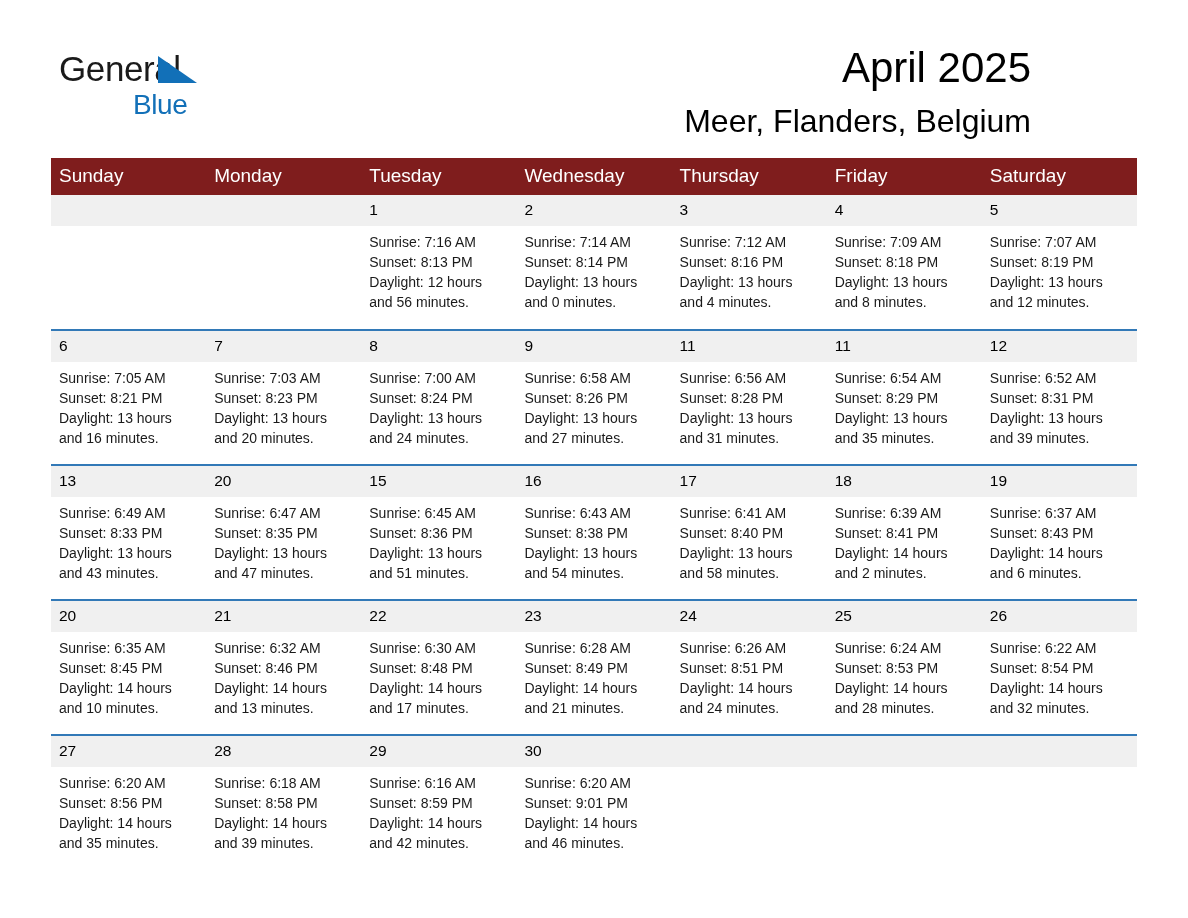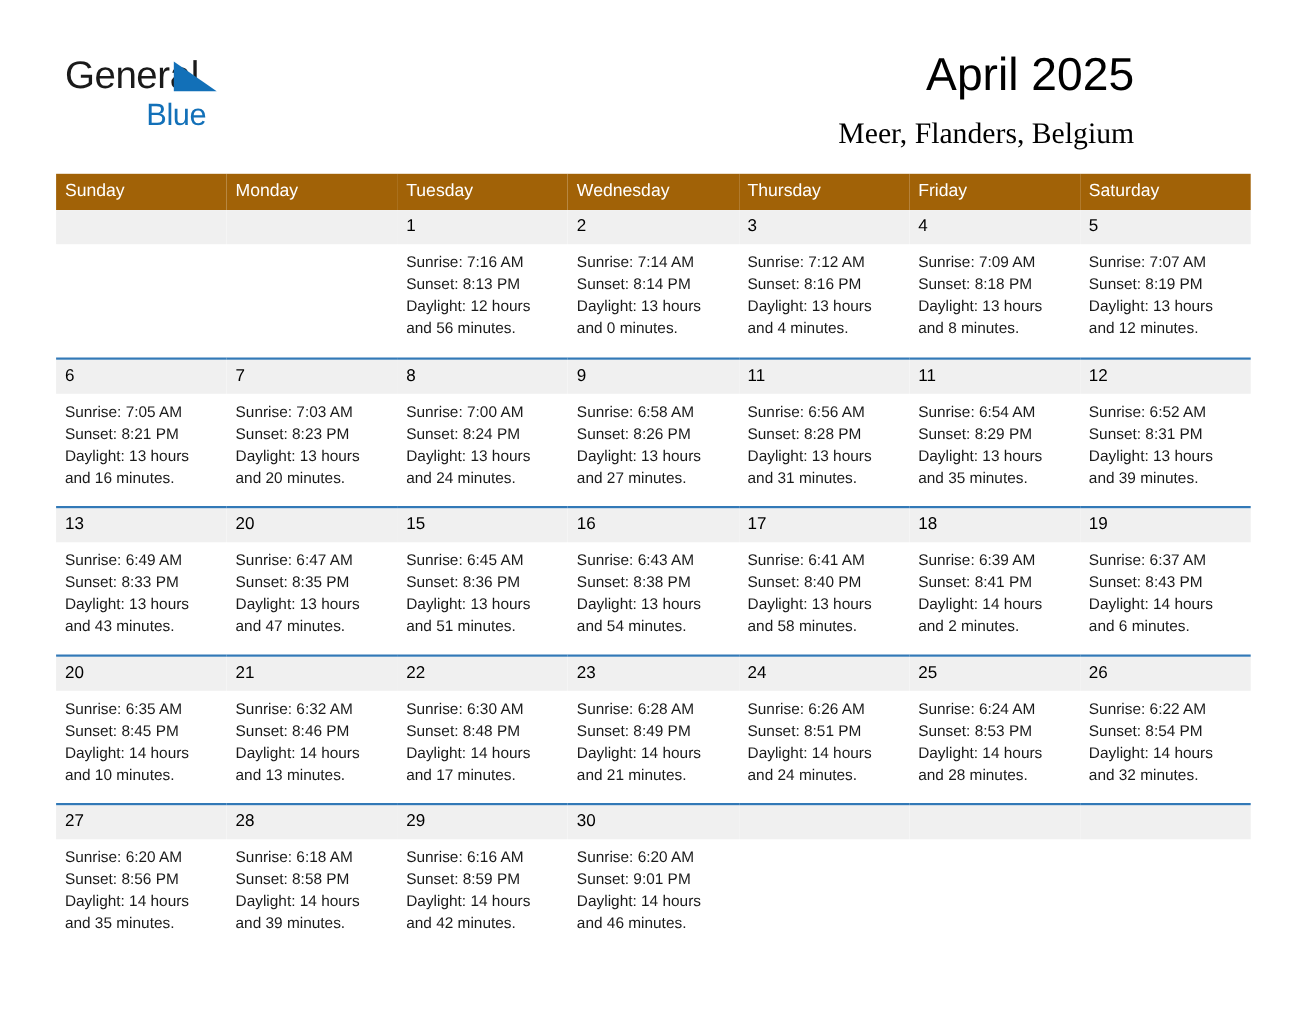--- a/index.html
+++ b/index.html
@@ -75,42 +75,41 @@
   }
   .cal-title {
     font-size: 42px;
     line-height: 52px;
     font-weight: 400;
     color: #000000;
     white-space: nowrap;
     letter-spacing: 0px;
   }
   .cal-subtitle {
-    font-size: 27px;
+    font-size: 32px;
     line-height: 30px;
     font-weight: 400;
     color: #000000;
     white-space: nowrap;
     margin-top: 12px;
-    font-family: Liberation Serif, serif;
   }
 
   
   .calendar {
     position: absolute;
     left: 51px;
     top: 158px;
     width: 1086px;
     border-collapse: collapse;
     table-layout: fixed;
   }
   .calendar th {
-    background: #a16207;
+    background: #7f1d1d;
     color: #ffffff;
-    font-size: 16px;
+    font-size: 19px;
     font-weight: 400;
     text-align: left;
     padding: 7px 0 8px 8px;
     height: 17px;
     vertical-align: middle;
   }
   .calendar td {
     vertical-align: top;
     padding: 0;
     width: 155.14px;

